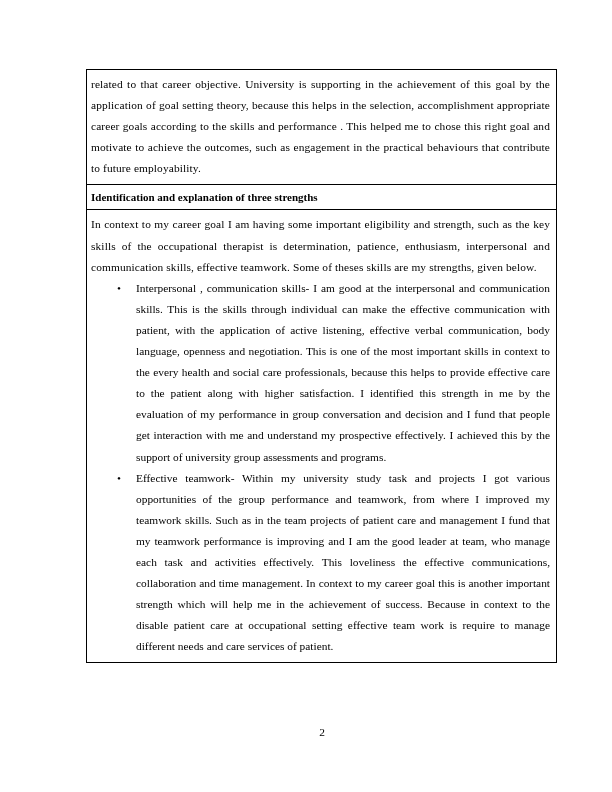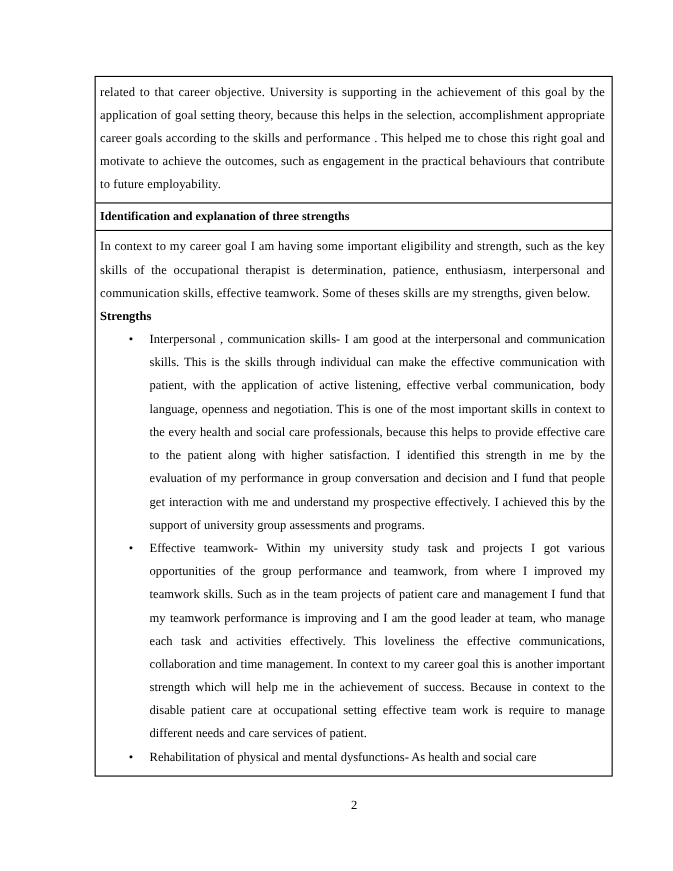--- a/index.html
+++ b/index.html
@@ -122,34 +122,32 @@
       <p class="para">related to that career objective.  University is supporting in the achievement of this goal by the application of goal setting theory, because this helps in the selection, accomplishment appropriate career goals according to the skills and performance . This helped me to chose this right goal and motivate to achieve the outcomes, such as engagement in the practical behaviours that contribute to future employability.</p>
     </div>
 
     <div class="cell heading-cell bordered-top">
       <p class="heading-text">Identification and explanation of  three  strengths</p>
     </div>
 
     <div class="cell bordered-top">
       <p class="para">In context to my career goal I am having some important eligibility and strength, such as the key skills of the  occupational  therapist is determination, patience, enthusiasm, interpersonal and communication skills, effective teamwork.  Some of theses skills are my strengths, given below.</p>
 
-      <p class="strengths-label">Strengths</p>
 
       <ul class="bullets">
         <li>
           <span class="bullet-mark">•</span>
           <span>Interpersonal , communication skills- I am good at the interpersonal and communication skills. This is the skills through  individual can make the effective communication with patient, with the application of active listening, effective verbal communication, body language, openness and negotiation. This is one of the most important skills in context to the every health and social care professionals, because this helps to provide effective care to the patient along with higher satisfaction.  I identified this strength in me by the evaluation of my performance in group conversation and decision and I fund that people get interaction with me and understand my prospective effectively.  I achieved this by the support of university group assessments and programs.</span>
         </li>
         <li>
           <span class="bullet-mark">•</span>
           <span>Effective teamwork-  Within my university study task and projects I got various opportunities of the group performance and teamwork, from where I improved my teamwork skills.  Such as in the team  projects of patient care and management I fund that my teamwork performance is improving and I am the good leader at team, who manage each task and activities effectively.   This loveliness the effective communications, collaboration and time management.  In context to my career goal this is another important strength which will help me in the achievement of success. Because in context to the disable patient care at occupational setting effective team work is require to manage different needs and care services of patient.</span>
         </li>
         <li class="clipped">
           <span class="bullet-mark">•</span>
-          <span>Rehabilitation of physical and mental dysfunctions-   As health and social care</span>
         </li>
       </ul>
     </div>
 
   </div>
 
   <div class="page-number">2</div>
 
 </div>
 

